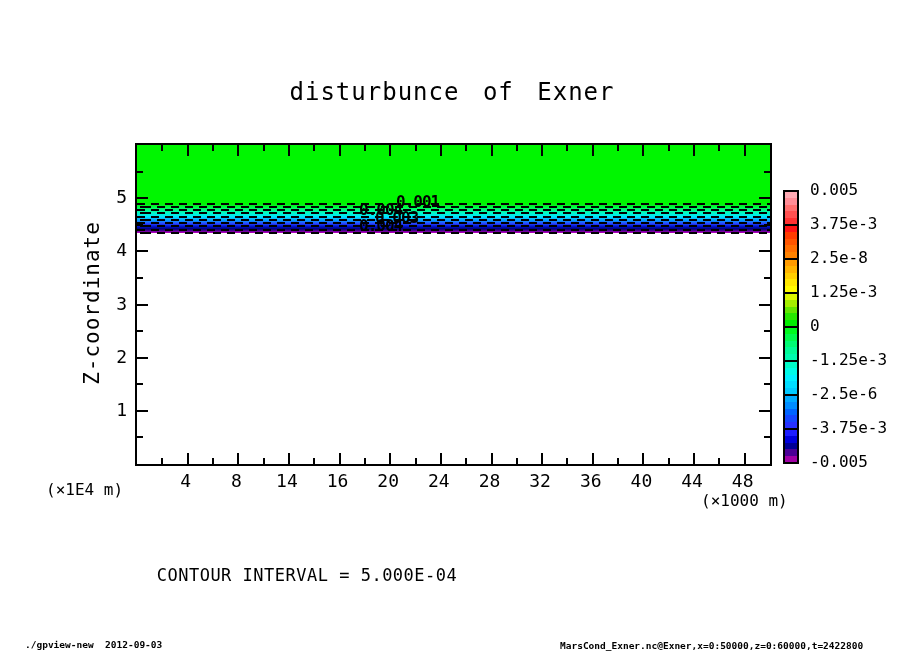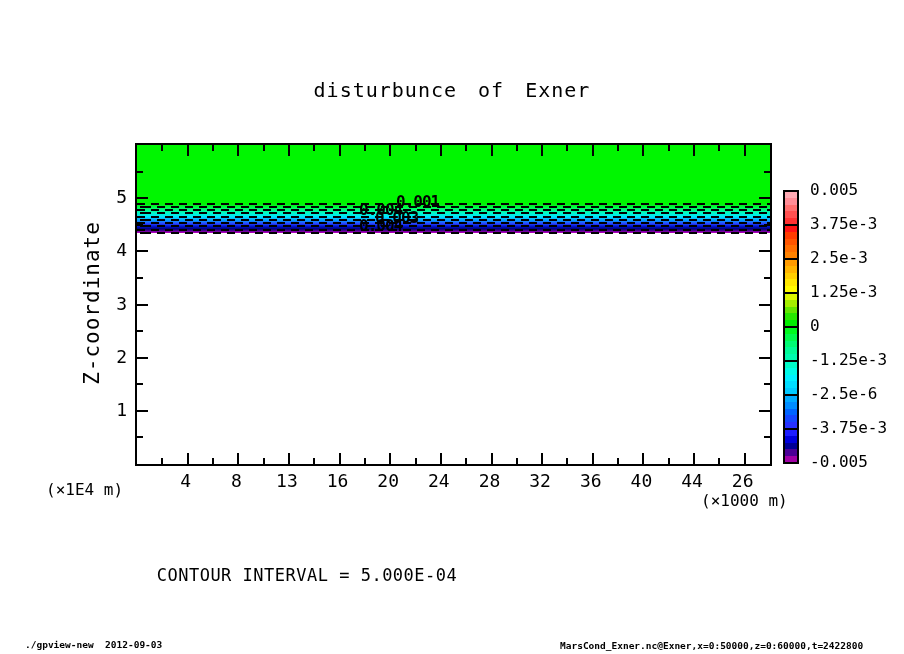--- a/index.html
+++ b/index.html
@@ -3,21 +3,21 @@
 <meta charset="utf-8">
 <style>
   html,body{margin:0;padding:0;background:#ffffff;}
   .canvas{
     position:relative;width:904px;height:654px;background:#ffffff;
     font-family:"DejaVu Sans Mono","Liberation Mono",monospace;color:#000;
     overflow:hidden;
   }
   .title{
     position:absolute;left:0;right:0;top:78px;text-align:center;
-    font-size:20px;letter-spacing:1px;word-spacing:8px;font-weight:500;
+    font-size:24px;letter-spacing:1px;word-spacing:8px;font-weight:500;
   }
   .frame{
     position:absolute;left:135px;top:143px;width:633px;height:319px;
     border:2px solid #000;background:#ffffff;box-sizing:content-box;
   }
   .fill{position:absolute;left:0;width:100%;}
   .dash-line{position:absolute;left:0;width:100%;height:2px;
     background-image:repeating-linear-gradient(90deg,#000 0,#000 8px,transparent 8px,transparent 14px);}
   .tick{position:absolute;background:#000;}
   .xtick-label{position:absolute;width:40px;text-align:center;font-size:18px;}
@@ -127,30 +127,30 @@
       <div class="tick" style="top: 131.9px; height: 2px; width: 6px; right: 0px;"></div>
       <div class="tick" style="top: 78.8px; height: 2px; width: 6px; left: 0px;"></div>
       <div class="tick" style="top: 78.8px; height: 2px; width: 6px; right: 0px;"></div>
       <div class="tick" style="top: 25.6px; height: 2px; width: 6px; left: 0px;"></div>
       <div class="tick" style="top: 25.6px; height: 2px; width: 6px; right: 0px;"></div>
     </div>
 
   <div id="xtick-labels">
       <div class="xtick-label" style="left: 165.6px; top: 470px;">4</div>
       <div class="xtick-label" style="left: 216.3px; top: 470px;">8</div>
-      <div class="xtick-label" style="left: 266.9px; top: 470px;">13</div>
+      <div class="xtick-label" style="left: 266.9px; top: 470px;">14</div>
       <div class="xtick-label" style="left: 317.6px; top: 470px;">16</div>
       <div class="xtick-label" style="left: 368.2px; top: 470px;">20</div>
       <div class="xtick-label" style="left: 418.8px; top: 470px;">24</div>
       <div class="xtick-label" style="left: 469.5px; top: 470px;">28</div>
       <div class="xtick-label" style="left: 520.1px; top: 470px;">32</div>
       <div class="xtick-label" style="left: 570.8px; top: 470px;">36</div>
       <div class="xtick-label" style="left: 621.4px; top: 470px;">40</div>
       <div class="xtick-label" style="left: 672px; top: 470px;">44</div>
-      <div class="xtick-label" style="left: 722.7px; top: 470px;">26</div>
+      <div class="xtick-label" style="left: 722.7px; top: 470px;">48</div>
     </div>
   <div id="ytick-labels">
       <div class="ytick-label" style="left: 103px; top: 398.8px;">1</div>
       <div class="ytick-label" style="left: 103px; top: 345.7px;">2</div>
       <div class="ytick-label" style="left: 103px; top: 292.5px;">3</div>
       <div class="ytick-label" style="left: 103px; top: 239.3px;">4</div>
       <div class="ytick-label" style="left: 103px; top: 186.2px;">5</div>
     </div>
 
   <div class="unit-label" style="left:46px;top:480px;">(×1E4 m)</div>
@@ -213,21 +213,21 @@
         <div class="cbar-step" style="background: rgb(30, 30, 255);"></div>
         <div class="cbar-step" style="background: rgb(0, 0, 220);"></div>
         <div class="cbar-step" style="background: rgb(0, 0, 150);"></div>
         <div class="cbar-step" style="background: rgb(75, 0, 150);"></div>
         <div class="cbar-step" style="background: rgb(160, 0, 165);"></div>
       </div>
     </div>
   <div id="colorbar-labels">
       <div class="cbar-label" style="top: 180px;">0.005</div>
       <div class="cbar-label" style="top: 214px;">3.75e-3</div>
-      <div class="cbar-label" style="top: 248px;">2.5e-3</div>
+      <div class="cbar-label" style="top: 248px;">2.5e-8</div>
       <div class="cbar-label" style="top: 282px;">1.25e-3</div>
       <div class="cbar-label" style="top: 316px;">0</div>
       <div class="cbar-label" style="top: 350px;">-1.25e-3</div>
       <div class="cbar-label" style="top: 384px;">-2.5e-6</div>
       <div class="cbar-label" style="top: 418px;">-3.75e-3</div>
       <div class="cbar-label" style="top: 452px;">-0.005</div>
     </div>
 
   <div class="footer" style="left:25px;top:639px;">./gpview-new  2012-09-03</div>
   <div class="footer" style="left:560px;top:640px;">MarsCond_Exner.nc@Exner,x=0:50000,z=0:60000,t=2422800</div>

